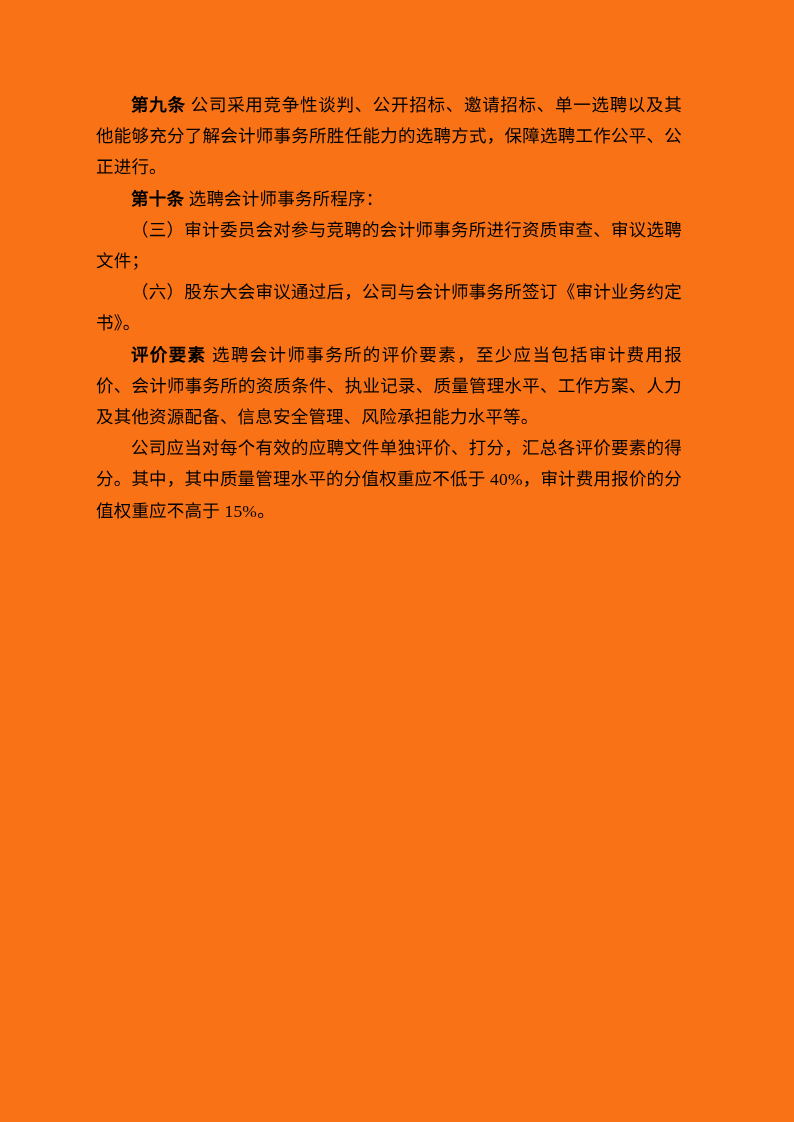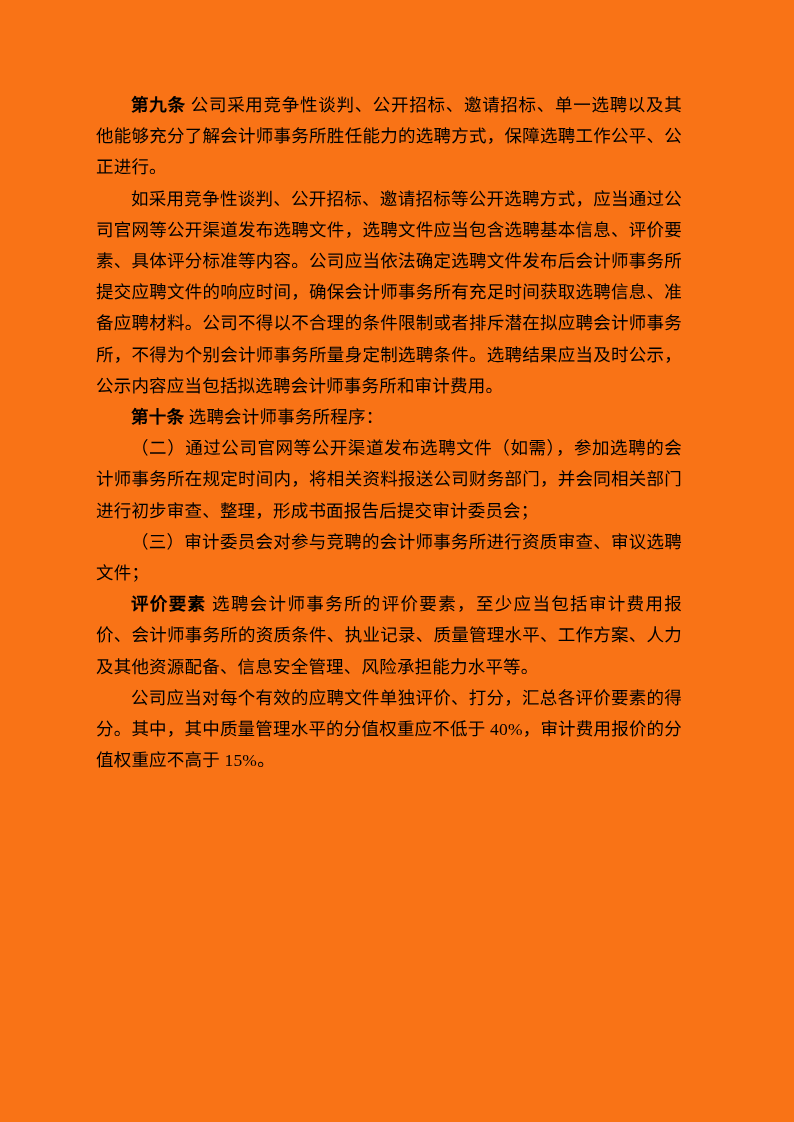--- a/index.html
+++ b/index.html
@@ -36,20 +36,19 @@
   .doc-body p b {
     font-weight: bold;
   }
 </style>
 </head>
 <body>
 
 <div class="page">
   <div class="doc-body">
     <p><b>第九条 </b><span>公司采用竞争性谈判、公开招标、邀请招标、单一选聘以及其他能够充分了解会计师事务所胜任能力的选聘方式，保障选聘工作公平、公正进行。</span></p>
-    <p><b></b><span>如采用竞争性谈判、公开招标、邀请招标等公开选聘方式，应当通过公司官网等公开渠道发布选聘文件，选聘文件应当包含选聘基本信息、评价要素、具体评分标准等内容。公司应当依法确定选聘文件发布后会计师事务所提交应聘文件的响应时间，确保会计师事务所有充足时间获取选聘信息、准备应聘材料。公司不得以不合理的条件限制或者排斥潜在拟应聘会计师事务所，不得为个别会计师事务所量身定制选聘条件。选聘结果应当及时公示，公示内容应当包括拟选聘会计师事务所和审计费用。</span></p>
     <p><b>第十条 </b><span>选聘会计师事务所程序：</span></p>
-    <p><b></b><span>（二）通过公司官网等公开渠道发布选聘文件（如需），参加选聘的会计师事务所在规定时间内，将相关资料报送公司财务部门，并会同相关部门进行初步审查、整理，形成书面报告后提交审计委员会；</span></p>
     <p><b></b><span>（三）审计委员会对参与竞聘的会计师事务所进行资质审查、审议选聘文件；</span></p>
+    <p><b></b><span>（六）股东大会审议通过后，公司与会计师事务所签订《审计业务约定书》。</span></p>
     <p><b>评价要素 </b><span>选聘会计师事务所的评价要素，至少应当包括审计费用报价、会计师事务所的资质条件、执业记录、质量管理水平、工作方案、人力及其他资源配备、信息安全管理、风险承担能力水平等。</span></p>
     <p><b></b><span>公司应当对每个有效的应聘文件单独评价、打分，汇总各评价要素的得分。其中，其中质量管理水平的分值权重应不低于 40%，审计费用报价的分值权重应不高于 15%。</span></p>
   </div>
 </div>
 
 </body></html>

